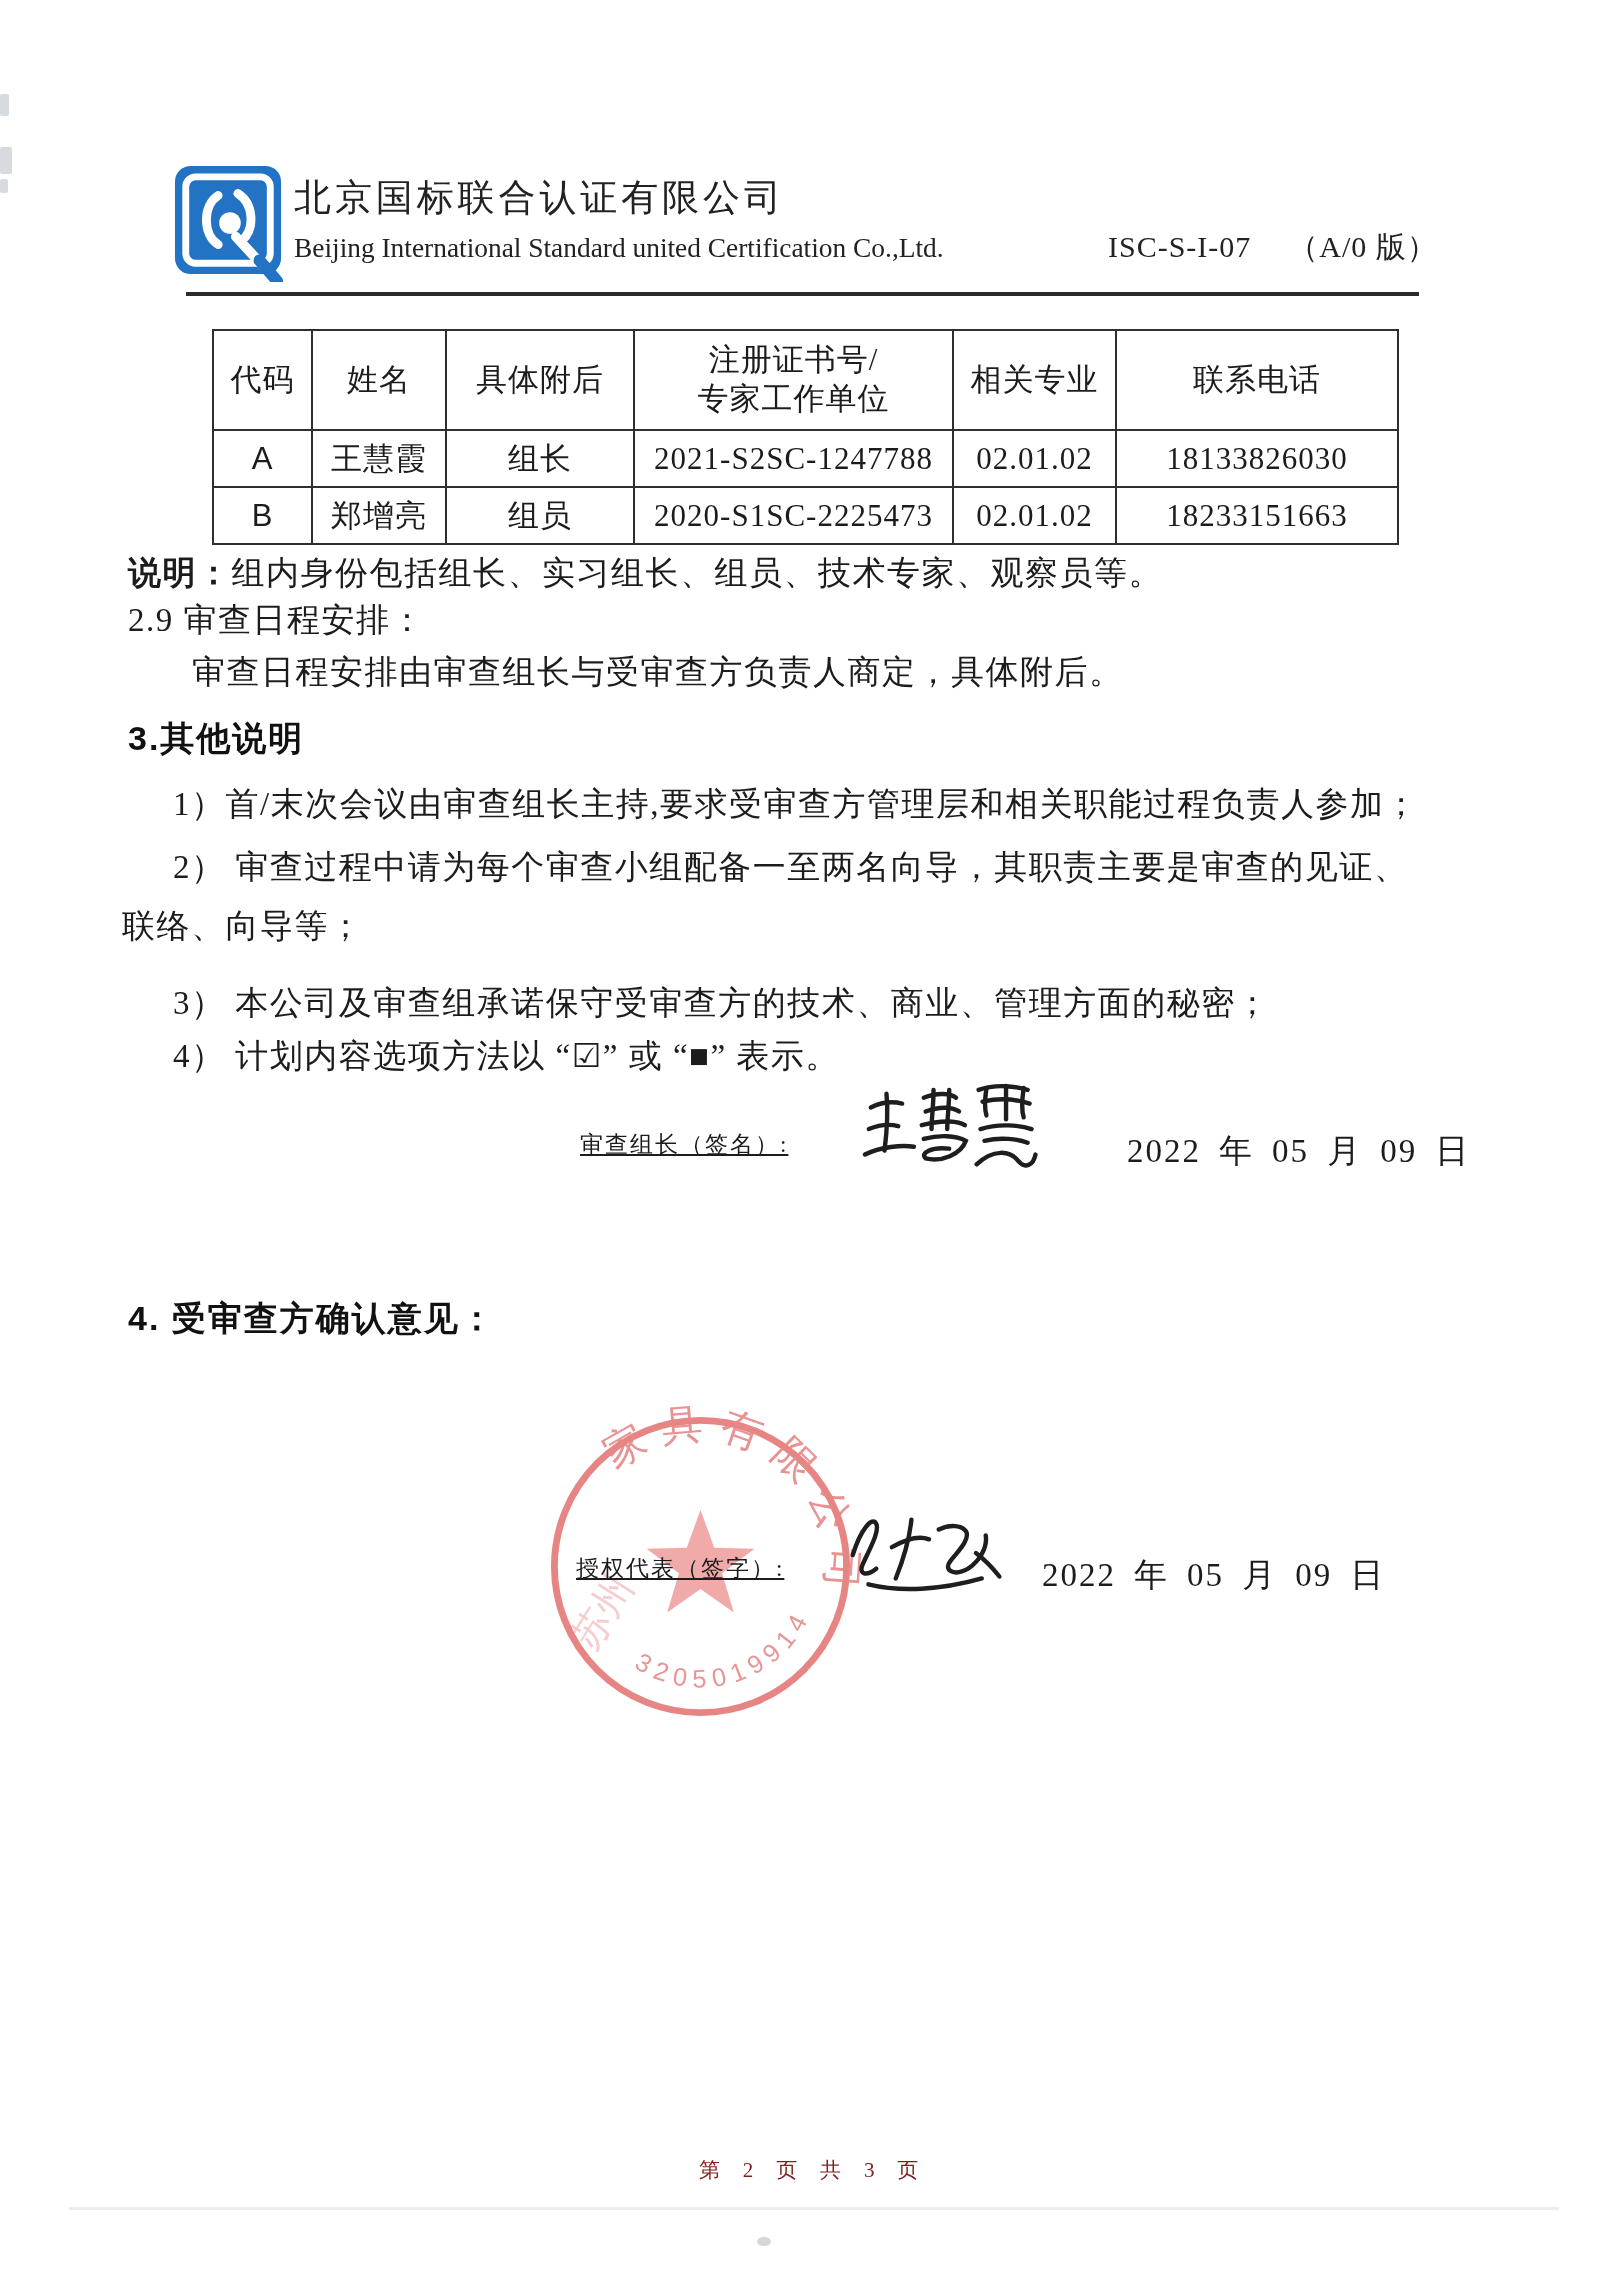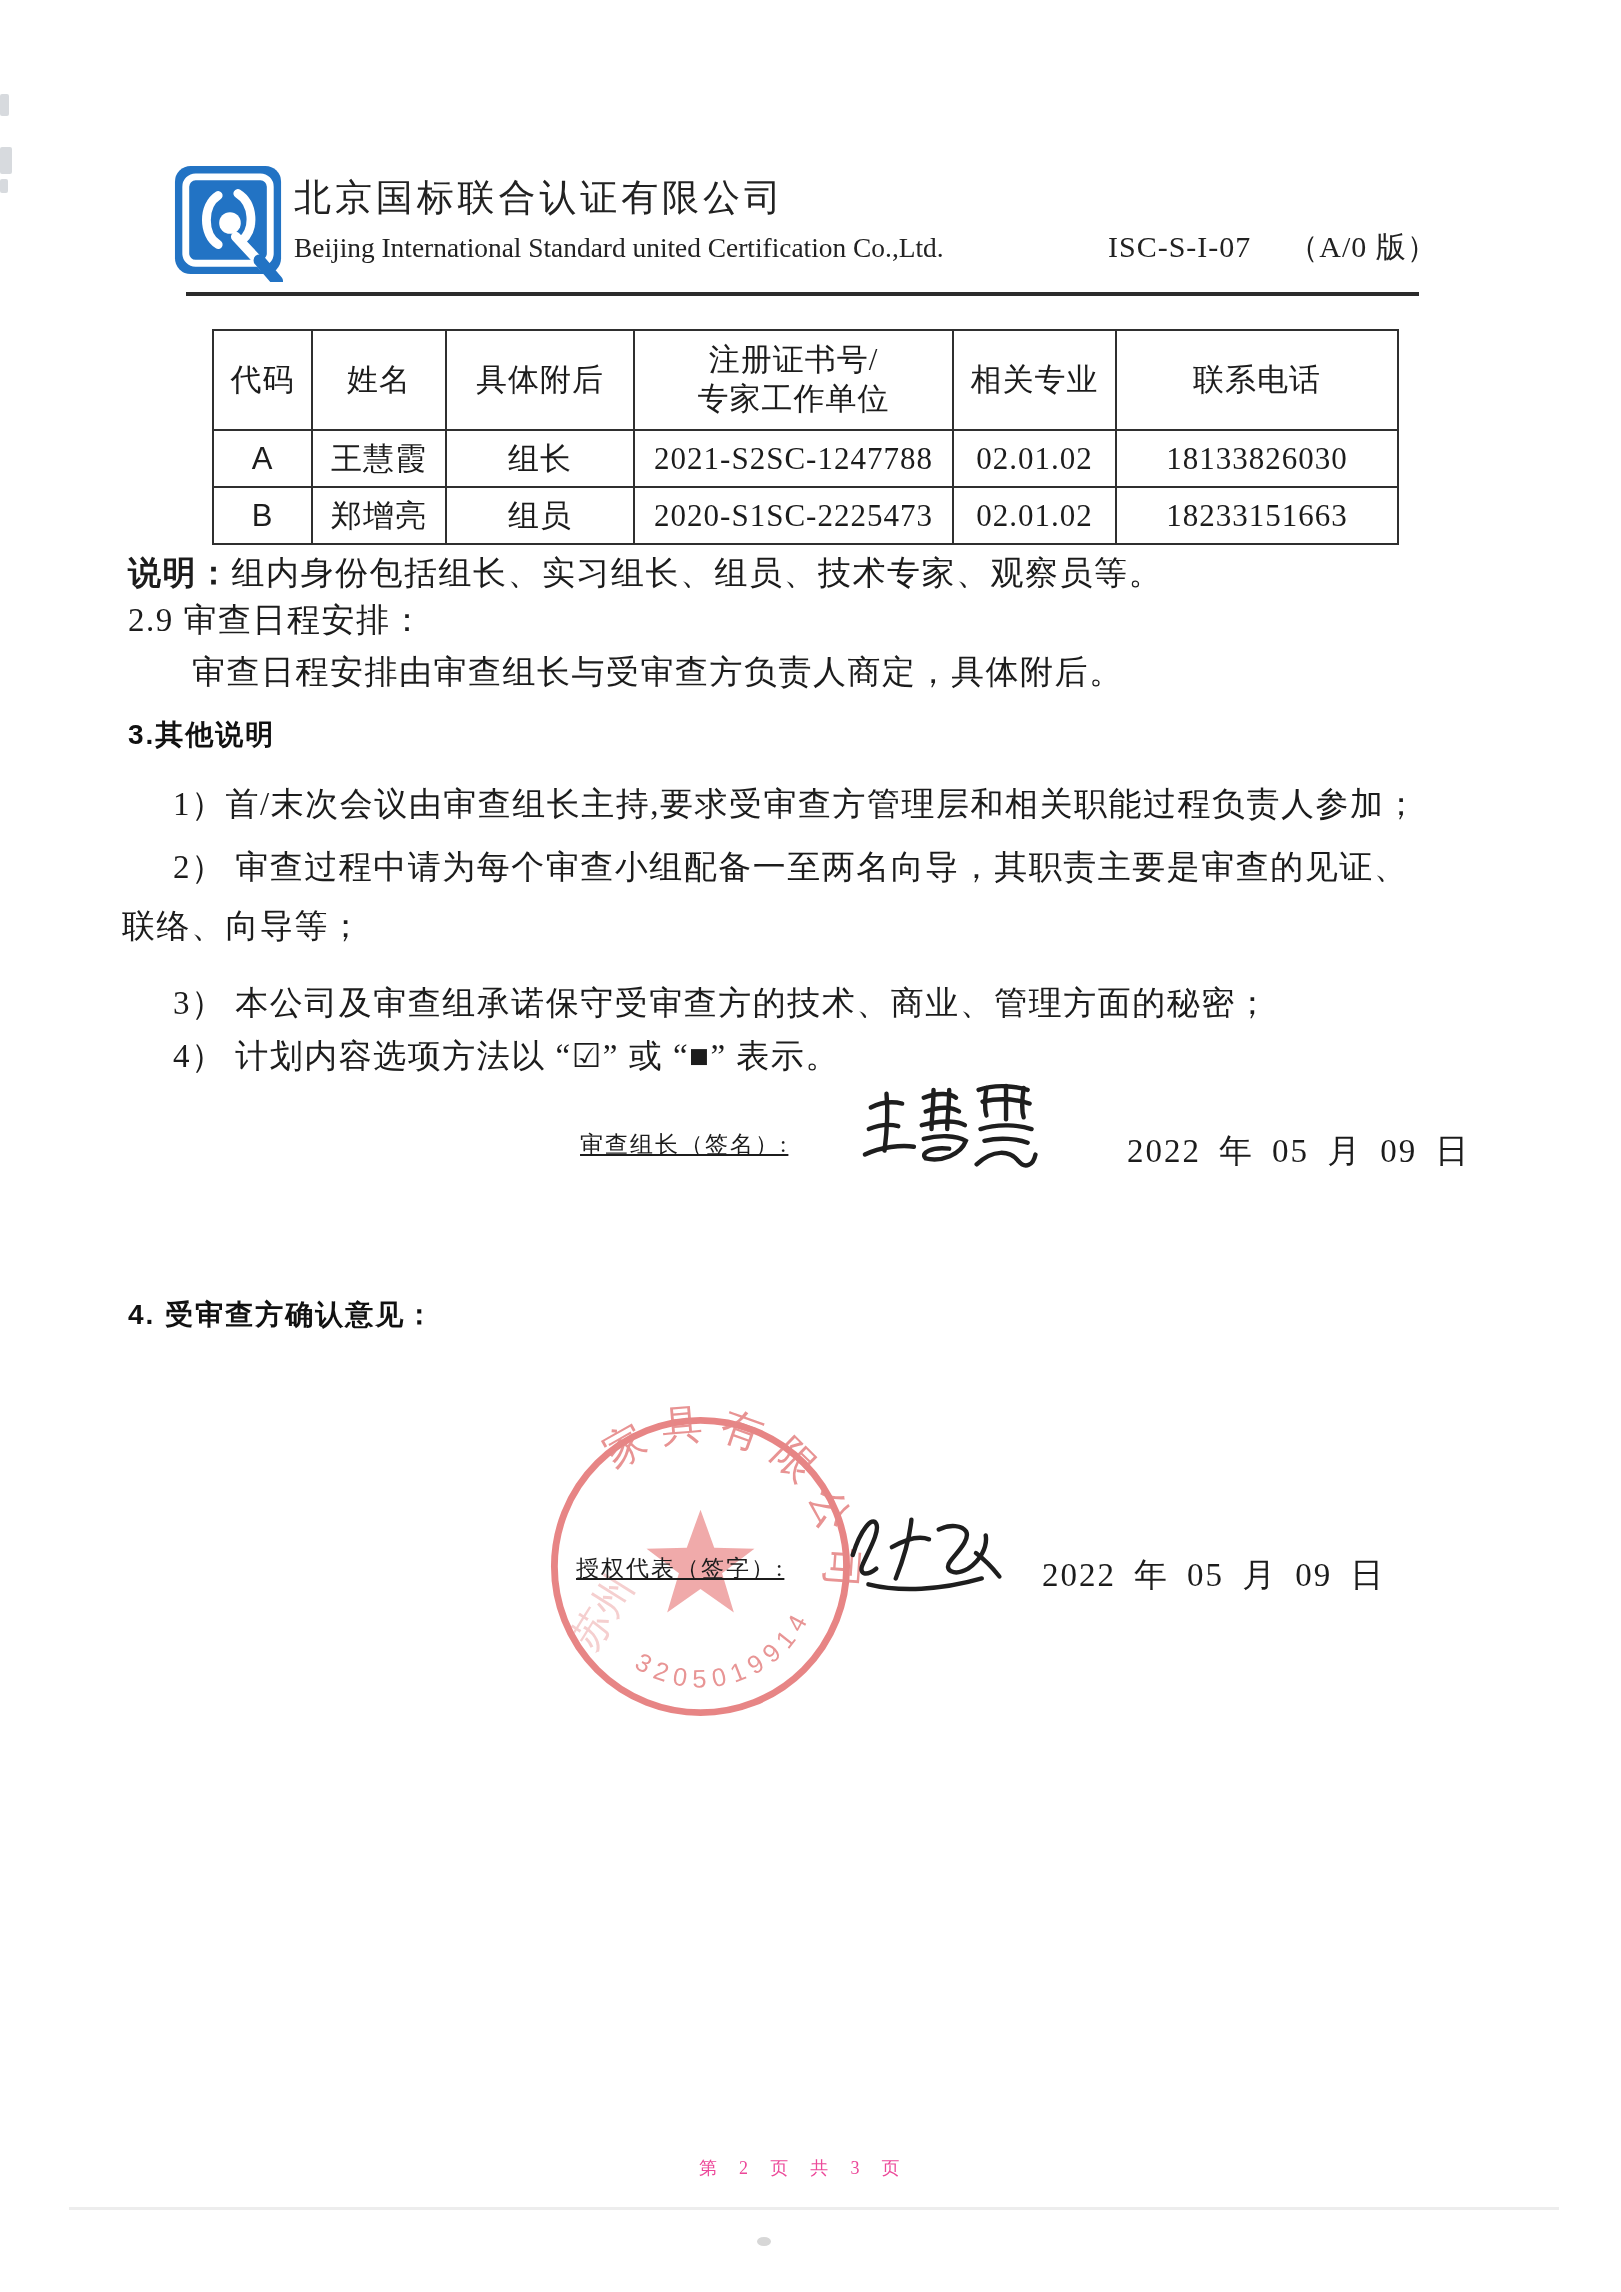--- a/index.html
+++ b/index.html
@@ -1,39 +1,39 @@
 <!DOCTYPE html>
 <html><head>
 <meta charset="utf-8">
 <style>
   html,body{margin:0;padding:0;background:#9a9a9a;}
   .page{position:relative;width:1621px;height:2293px;background:#ffffff;overflow:hidden;
         font-family:"Liberation Serif",serif;color:#1c1c1c;}
   .abs{position:absolute;white-space:nowrap;}
   .cjk{font-size:33px;letter-spacing:1.5px;text-align:center;}
-  .bold-head{font-family:"Liberation Sans",sans-serif;font-weight:bold;font-size:28px;letter-spacing:2px;color:#111;}
+  .bold-head{font-family:"Liberation Sans",sans-serif;font-weight:bold;font-size:34px;letter-spacing:2px;color:#111;}
   
   .co-cn{left:294px;top:173px;font-size:37px;letter-spacing:3.9px;color:#222;}
   .co-en{left:294px;top:233px;font-size:27.4px;color:#222;}
   .doc-code{left:1108px;top:227px;font-size:30px;letter-spacing:1px;color:#222;}
   .doc-code span{margin-right:37px;}
   .rule{left:186px;top:292px;width:1233px;height:3.9px;background:#2b2b2b;}
   
   table.roster{position:absolute;left:212px;top:329px;border-collapse:collapse;table-layout:fixed;}
   table.roster td,table.roster th{border:2px solid #2f2f2f;text-align:center;vertical-align:middle;
       font-weight:normal;font-size:31px;letter-spacing:1px;color:#1c1c1c;padding:0;}
   table.roster th{height:98px;line-height:1.25;}
   table.roster td{height:55px;}
   .code-cell{font-family:"Liberation Sans",sans-serif;}
   
   .l-flush{left:128px;}
   .l-indent{left:173px;}
   .sig-label{font-size:23px;letter-spacing:2px;text-decoration:underline;}
   .date-txt{font-size:33px;letter-spacing:2px;word-spacing:7.8px;}
-  .footer{left:699px;top:2156px;font-size:18px;letter-spacing:8.8px;color:#ec4899;}
+  .footer{left:699px;top:2156px;font-size:21px;letter-spacing:8.8px;color:#7f1d1d;}
   
   .mark{position:absolute;background:#b7bcc2;opacity:.55;border-radius:2px;}
   .faint-line{position:absolute;left:69px;top:2207px;width:1490px;height:2.9px;background:#ededed;}
   .speck{position:absolute;left:757px;top:2237px;width:13.7px;height:8.8px;background:#d7d7d7;border-radius:50%;}
   .stamp-wrap{position:absolute;left:524px;top:1390px;width:353px;height:353px;pointer-events:none;}
   .sig-svg{position:absolute;}
 </style>
 </head>
 <body>
 

